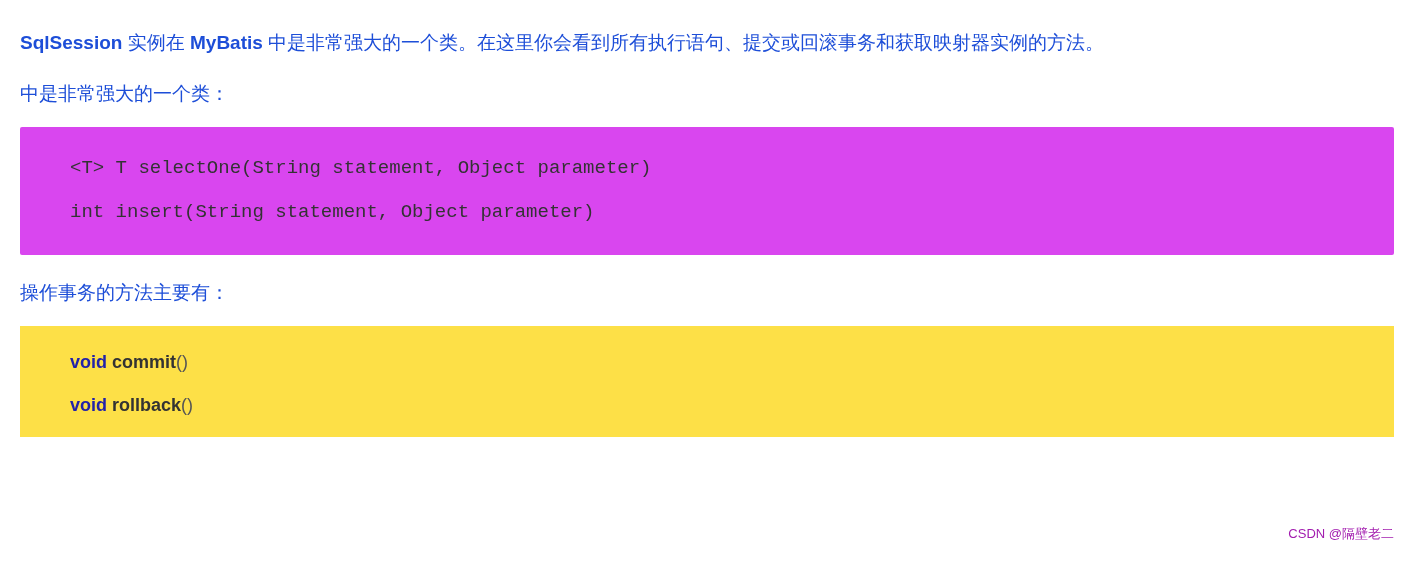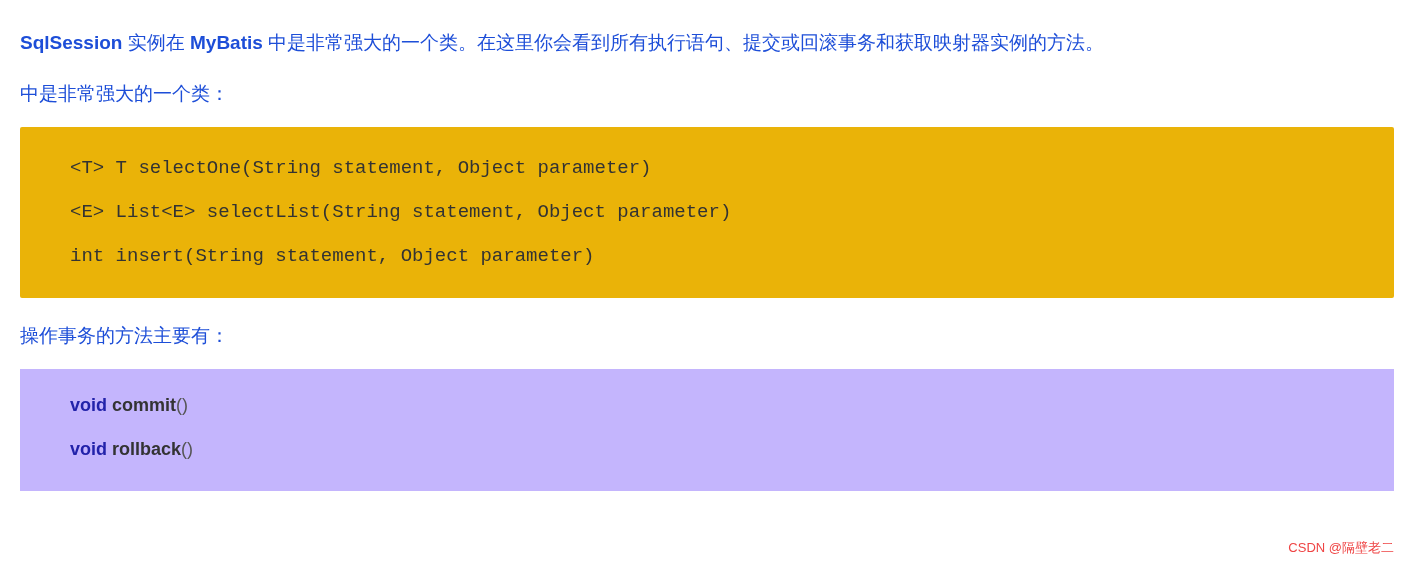--- a/index.html
+++ b/index.html
@@ -12,66 +12,65 @@
     box-sizing: border-box;
   }
   .para {
     font-size: 19px;
     line-height: 1.9;
     margin: 5px 0 15px 0;
     color: #1d4ed8;
   }
   .bold { font-weight: 600; }
   .code-block {
-    background: #eab308;
+    background: #d946ef;
     padding: 20px 50px;
     margin: 10px 0 20px 0;
     border-radius: 2px;
   }
   .code-line {
     font-family: "Courier New", Courier, monospace;
     font-size: 19px;
     line-height: 2.3;
     color: #333;
     white-space: pre;
   }
   .code-block2 {
-    background: #c4b5fd;
-    padding: 15px 50px 20px 50px;
+    background: #fde047;
+    padding: 15px 50px 10px 50px;
     margin: 10px 0 0 0;
   }
   .code2-line {
     font-family: Arial, "Microsoft YaHei", sans-serif;
     font-size: 18px;
     line-height: 2.4;
     color: #333;
   }
   .kw { color: #2222aa; font-weight: 600; }
   .fn { color: #333; font-weight: 600; }
   .paren { color: #555; }
   .watermark {
     position: fixed;
     right: 20px;
-    bottom: 10px;
+    bottom: 24px;
     font-size: 13px;
-    color: #ef4444;
+    color: #a21caf;
   }
 </style>
 </head>
 <body>
 
 <div class="para">
   <span class="bold">SqlSession</span><span> 实例在 </span><span class="bold">MyBatis</span><span> 中是非常强大的一个类。在这里你会看到所有执行语句、提交或回滚事务和获取映射器实例的方法。</span>
 </div>
 
 <div class="para">中是非常强大的一个类：</div>
 
 <div class="code-block">
   <div class="code-line">&lt;T&gt; T selectOne(String statement, Object parameter)</div>
-  <div class="code-line">&lt;E&gt; List&lt;E&gt; selectList(String statement, Object parameter)</div>
   <div class="code-line">int insert(String statement, Object parameter)</div>
 </div>
 
 <div class="para">操作事务的方法主要有：</div>
 
 <div class="code-block2">
   <div class="code2-line">
     <span class="kw">void</span><span class="fn"> commit</span><span class="paren">()</span>
   </div>
   <div class="code2-line">

